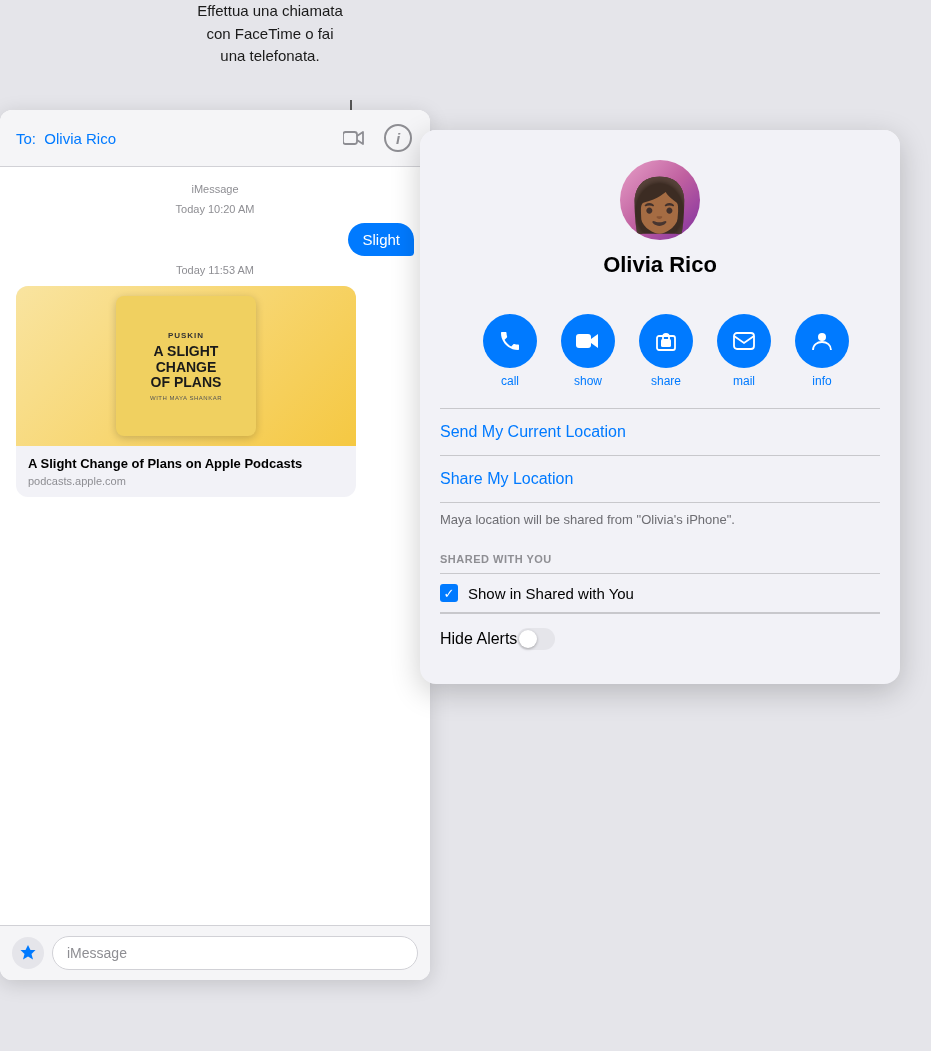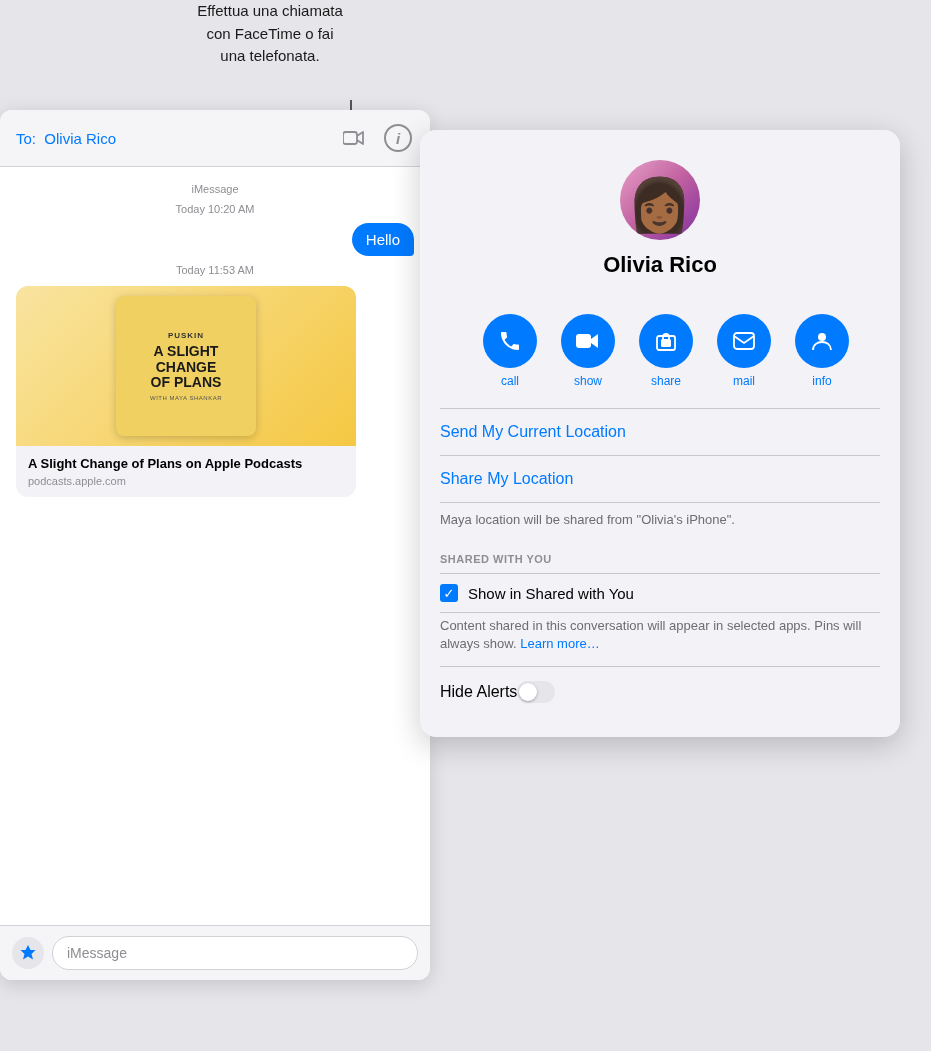--- a/index.html
+++ b/index.html
@@ -461,21 +461,21 @@
       <div class="header-icon">
         <div class="info-icon-circle">i</div>
       </div>
     </div>
   </div>
 
   <div class="messages-body">
     <div class="imessage-label">iMessage</div>
     <div class="timestamp-label">Today 10:20 AM</div>
     <div class="bubble-row">
-      <div class="bubble">Hello</div>
+      <div class="bubble">Slight</div>
     </div>
     <div class="timestamp-label">Today 11:53 AM</div>
     <div class="link-card">
       <div class="link-card-image">
         <div class="podcast-cover">
           <div class="podcast-cover-header">PUSKIN</div>
           <div class="podcast-title-text">A Slight<br>Change<br>of Plans</div>
           <div class="podcast-subtitle">with Maya Shankar</div>
         </div>
       </div>
@@ -573,24 +573,20 @@
 
   <div class="panel-divider"></div>
 
   <div class="checkbox-row">
     <div class="checkbox">✓</div>
     <span class="checkbox-label">Show in Shared with You</span>
   </div>
 
   <div class="panel-divider"></div>
 
-  <div class="panel-content-desc">
-    <span>Content shared in this conversation will appear in selected apps. Pins will always show.</span>
-    <a class="learn-more-link" href="#">Learn more…</a>
-  </div>
 
   <div class="panel-divider"></div>
 
   <div class="hide-alerts-row">
     <span class="hide-alerts-label">Hide Alerts</span>
     <div class="toggle-switch">
       <div class="toggle-knob"></div>
     </div>
   </div>
 </div>

